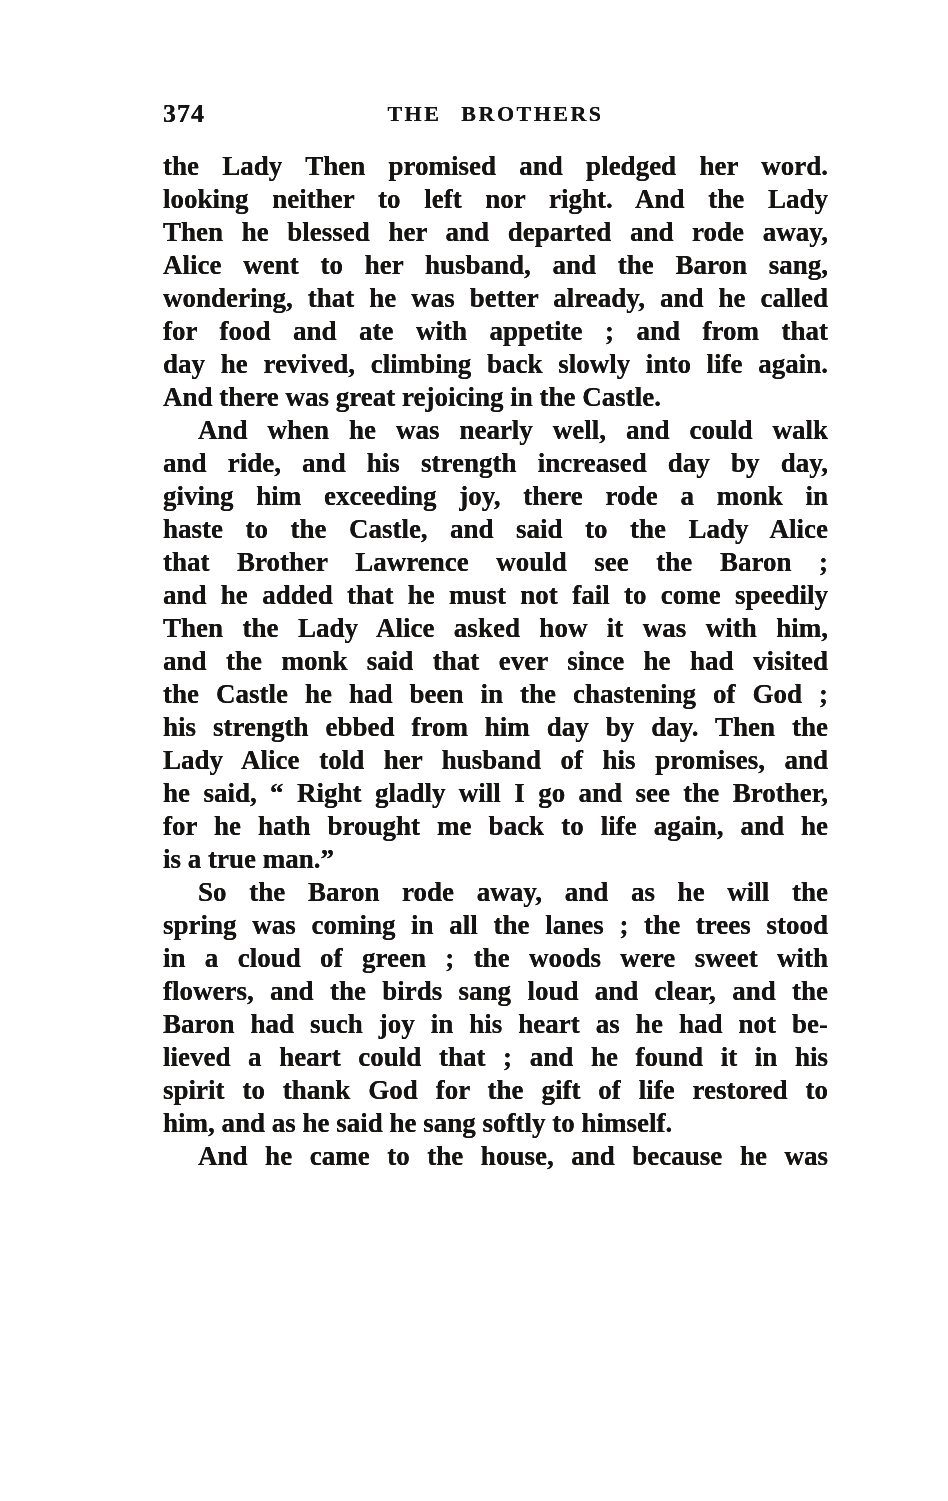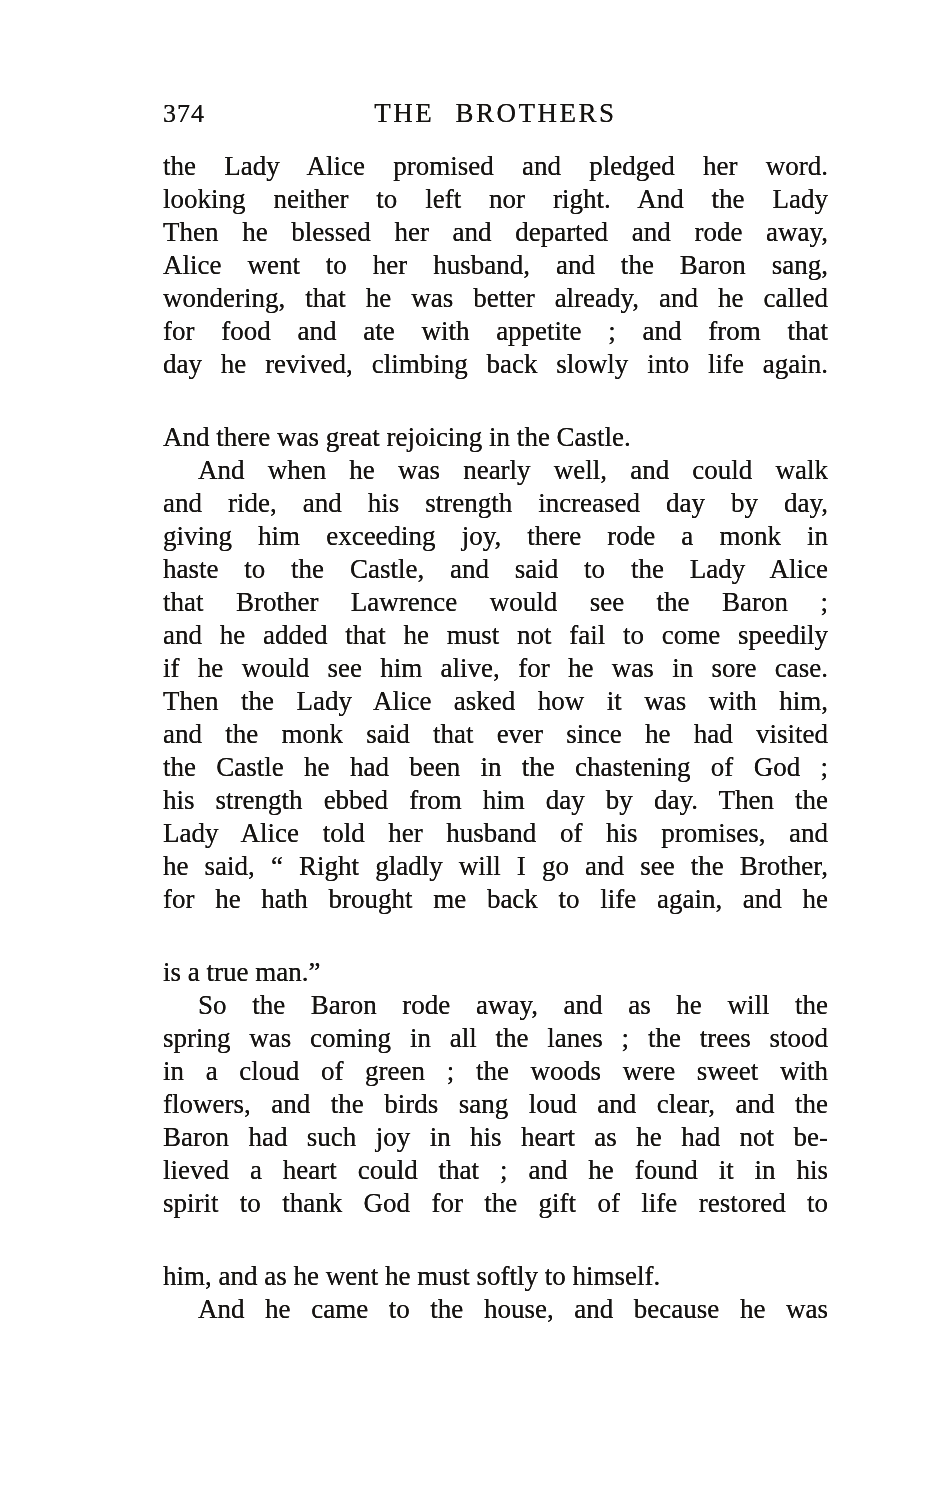--- a/index.html
+++ b/index.html
@@ -5,20 +5,21 @@
   html, body { margin: 0; padding: 0; background: #ffffff; }
 
   .page {
     position: relative;
     width: 948px;
     height: 1501px;
     background: var(--paper, #ffffff);
     color: var(--ink, #161412);
     font-family: "Liberation Serif", "DejaVu Serif", serif;
     overflow: hidden;
+    font-weight: bold;
   }
 
   .page-header {
     position: absolute;
     top: 97px;
     left: 163px;
     width: 665px;
     height: 33px;
     line-height: 33px;
   }
@@ -27,21 +28,21 @@
     position: absolute;
     left: 0;
     top: 0;
     font-size: 26px;
     letter-spacing: 1px;
     text-shadow: 0 0 0.5px currentColor;
   }
 
   .running-title {
     text-align: center;
-    font-size: 27px;
+    font-size: 22px;
     letter-spacing: 2.5px;
     word-spacing: 12px;
     text-shadow: 0 0 0.6px currentColor;
   }
 
   .page-body {
     position: absolute;
     top: 150px;
     left: 163px;
     width: 665px;
@@ -50,66 +51,65 @@
   .line {
     font-size: 27px;
     line-height: 33px;
     height: 33px;
     text-align: justify;
     text-align-last: justify;
     text-shadow: 0 0 0.5px currentColor;
   }
 
   .line.indent { text-indent: 35px; }
-  .line.flush  { text-align-last: left; margin-top: 40px; }
+  .line.flush  { text-align-last: left; }
 </style>
 </head>
 <body>
 
 <div class="page" style="--paper: #ffffff; --ink: #161412;">
   <header class="page-header">
     <span class="page-num">374</span>
     <div class="running-title">THE BROTHERS</div>
   </header>
 
   <main class="page-body" id="page-body">
       <div class="paragraph">
-        <div class="line">the Lady Alice promised and pledged her word.</div>
+        <div class="line">the Lady Then promised and pledged her word.</div>
         <div class="line">looking neither to left nor right. And the Lady</div>
         <div class="line">Then he blessed her and departed and rode away,</div>
         <div class="line">Alice went to her husband, and the Baron sang,</div>
         <div class="line">wondering, that he was better already, and he called</div>
         <div class="line">for food and ate with appetite ; and from that</div>
         <div class="line">day he revived, climbing back slowly into life again.</div>
         <div class="line flush">And there was great rejoicing in the Castle.</div>
       </div>
       <div class="paragraph">
         <div class="line indent">And when he was nearly well, and could walk</div>
         <div class="line">and ride, and his strength increased day by day,</div>
         <div class="line">giving him exceeding joy, there rode a monk in</div>
         <div class="line">haste to the Castle, and said to the Lady Alice</div>
         <div class="line">that Brother Lawrence would see the Baron ;</div>
         <div class="line">and he added that he must not fail to come speedily</div>
-        <div class="line">if he would see him alive, for he was in sore case.</div>
         <div class="line">Then the Lady Alice asked how it was with him,</div>
         <div class="line">and the monk said that ever since he had visited</div>
         <div class="line">the Castle he had been in the chastening of God ;</div>
         <div class="line">his strength ebbed from him day by day. Then the</div>
         <div class="line">Lady Alice told her husband of his promises, and</div>
         <div class="line">he said, “ Right gladly will I go and see the Brother,</div>
         <div class="line">for he hath brought me back to life again, and he</div>
         <div class="line flush">is a true man.”</div>
       </div>
       <div class="paragraph">
         <div class="line indent">So the Baron rode away, and as he will the</div>
         <div class="line">spring was coming in all the lanes ; the trees stood</div>
         <div class="line">in a cloud of green ; the woods were sweet with</div>
         <div class="line">flowers, and the birds sang loud and clear, and the</div>
         <div class="line">Baron had such joy in his heart as he had not be-</div>
         <div class="line">lieved a heart could that ; and he found it in his</div>
         <div class="line">spirit to thank God for the gift of life restored to</div>
-        <div class="line flush">him, and as he went he must softly to himself.</div>
+        <div class="line flush">him, and as he said he sang softly to himself.</div>
       </div>
       <div class="paragraph">
         <div class="line indent">And he came to the house, and because he was</div>
       </div>
     </main>
 </div>
 
 </body></html>

